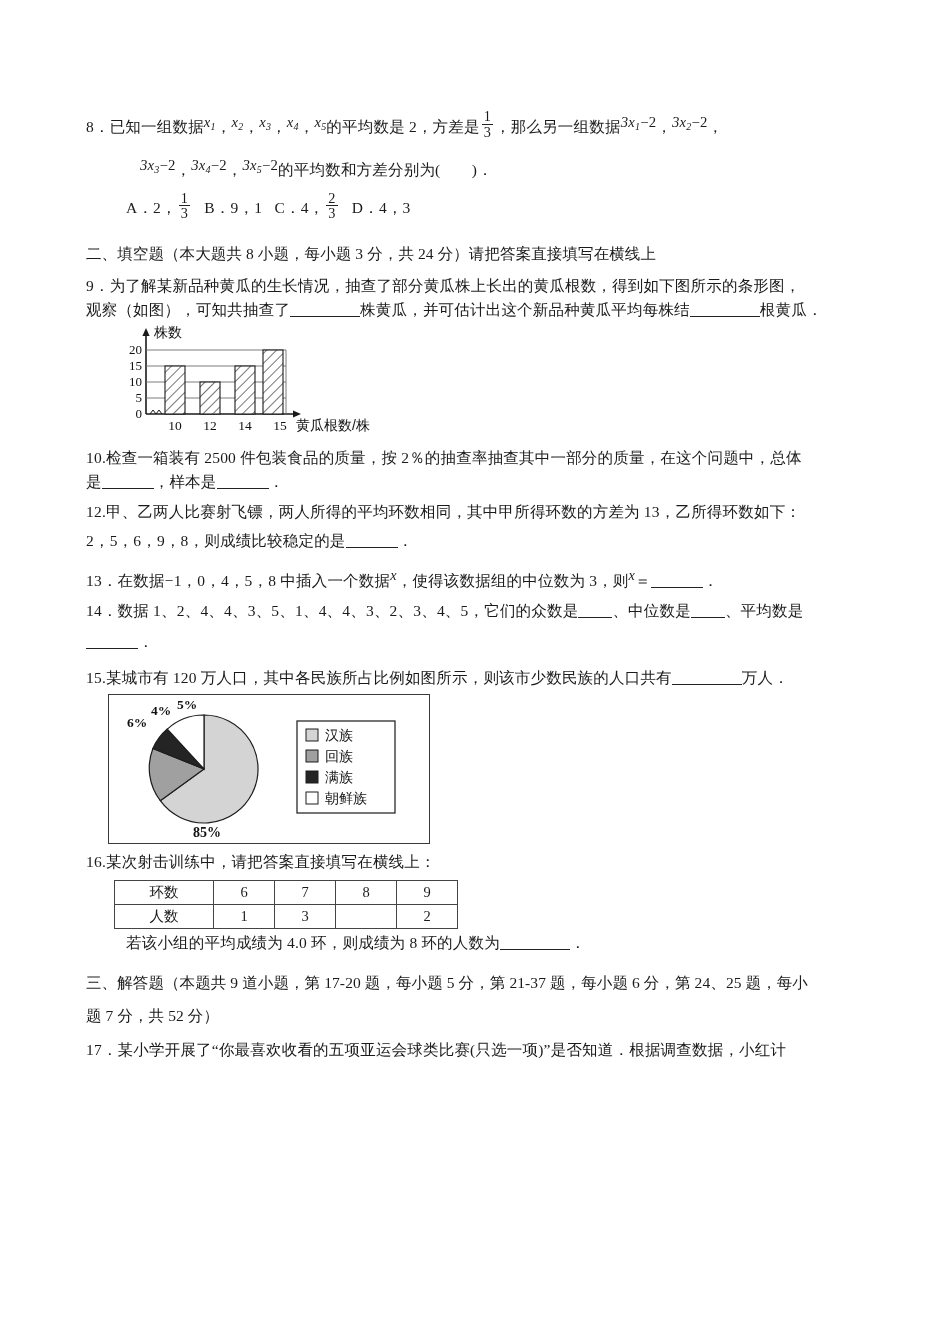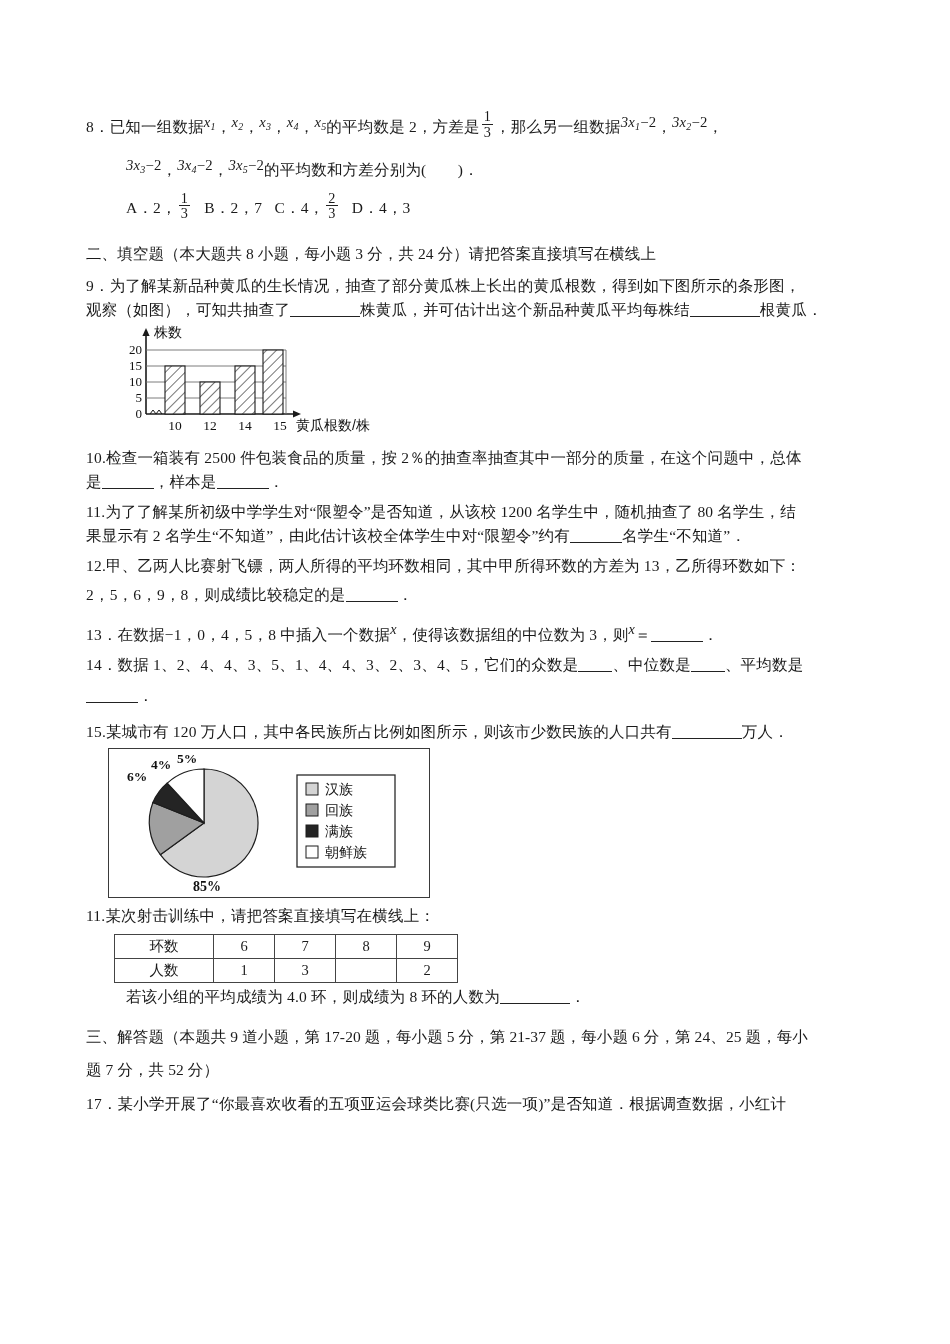--- a/index.html
+++ b/index.html
@@ -96,26 +96,26 @@
 </head>
 <body>
 
 <div class="page">
  <div class="content">
 
   <div class="q-block">
     <div class="qline tall-line">
       <span>8．</span><span>已知一组数据</span><span class="raise"><span class="mvar">x</span><span class="sub">1</span></span>，<span class="raise"><span class="mvar">x</span><span class="sub">2</span></span>，<span class="raise"><span class="mvar">x</span><span class="sub">3</span></span>，<span class="raise"><span class="mvar">x</span><span class="sub">4</span></span>，<span class="raise"><span class="mvar">x</span><span class="sub">5</span></span><span>的平均数是 2，方差是</span><span class="frac"><span class="num">1</span><span class="den">3</span></span><span>，那么另一组数据</span><span class="raise"><span class="mvar">3<i>x</i></span><span class="sub">1</span><span>−2</span></span>，<span class="raise"><span class="mvar">3<i>x</i></span><span class="sub">2</span><span>−2</span></span>，
     </div>
-    <div class="qline tall-line" style="margin-left:40px">
+    <div class="qline tall-line" style="margin-left:54px">
       <span class="raise"><span class="mvar">3<i>x</i></span><span class="sub">3</span><span>−2</span></span>，<span class="raise"><span class="mvar">3<i>x</i></span><span class="sub">4</span><span>−2</span></span>，<span class="raise"><span class="mvar">3<i>x</i></span><span class="sub">5</span><span>−2</span></span><span>的平均数和方差分别为(　　)．</span>
     </div>
     <div class="qline tall-line" style="margin-left:40px">
       <span><span>A．2，</span><span class="frac"><span class="num">1</span><span class="den">3</span></span></span>
-      &nbsp;&nbsp;<span>B．2，7</span>
+      &nbsp;&nbsp;<span>B．9，1</span>
       &nbsp;&nbsp;<span><span>C．4，</span><span class="frac"><span class="num">2</span><span class="den">3</span></span></span>
       &nbsp;&nbsp;<span>D．4，3</span>
     </div>
   </div>
 
   <div class="sec-head">二、填空题（本大题共 8 小题，每小题 3 分，共 24 分）请把答案直接填写在横线上</div>
 
   <div class="q-block">
     <div class="qline"><span>9．</span><span>为了解某新品种黄瓜的生长情况，抽查了部分黄瓜株上长出的黄瓜根数，得到如下图所示的条形图，</span></div>
     <div class="qline"><span>观察（如图），可知共抽查了</span><span class="blank-l"></span><span>株黄瓜，并可估计出这个新品种黄瓜平均每株结</span><span class="blank-l"></span><span>根黄瓜．</span></div>
@@ -163,24 +163,20 @@
         <text x="192" y="106" font-size="14" font-family="Liberation Sans, sans-serif" fill="#111">黄瓜根数/株</text>
       </svg>
     </div>
   </div>
 
   <div class="q-block">
     <div class="qline"><span>10.</span><span>检查一箱装有 2500 件包装食品的质量，按 2％的抽查率抽查其中一部分的质量，在这个问题中，总体</span></div>
     <div class="qline"><span>是</span><span class="blank-m"></span><span>，样本是</span><span class="blank-m"></span><span>．</span></div>
   </div>
 
-  <div class="q-block">
-    <div class="qline"><span>11.</span><span>为了了解某所初级中学学生对“限塑令”是否知道，从该校 1200 名学生中，随机抽查了 80 名学生，结</span></div>
-    <div class="qline"><span>果显示有 2 名学生“不知道”，由此估计该校全体学生中对“限塑令”约有</span><span class="blank-m"></span><span>名学生“不知道”．</span></div>
-  </div>
 
   <div class="q-block">
     <div class="qline"><span>12.</span><span>甲、乙两人比赛射飞镖，两人所得的平均环数相同，其中甲所得环数的方差为 13，乙所得环数如下：</span></div>
     <div class="qline" style="line-height:2.2"><span>2，5，6，9，8，则成绩比较稳定的是</span><span class="blank-m"></span><span>．</span></div>
   </div>
 
   <div class="q-block">
     <div class="qline"><span>13．</span><span>在数据−1，0，4，5，8 中插入一个数据</span><span class="supvar">x</span><span>，使得该数据组的中位数为 3，则</span><span class="supvar">x</span><span>＝</span><span class="blank-m"></span><span>．</span></div>
   </div>
 
@@ -215,21 +211,21 @@
         <text x="216" y="66" font-size="14" font-family="Liberation Sans, sans-serif" fill="#111">回族</text>
         <rect x="197" y="76" width="12" height="12" fill="#242424" stroke="#1d1d1d" stroke-width="1"></rect>
         <text x="216" y="87" font-size="14" font-family="Liberation Sans, sans-serif" fill="#111">满族</text>
         <rect x="197" y="97" width="12" height="12" fill="#ffffff" stroke="#1d1d1d" stroke-width="1"></rect>
         <text x="216" y="108" font-size="14" font-family="Liberation Sans, sans-serif" fill="#111">朝鲜族</text>
       </svg>
     </div>
   </div>
 
   <div class="q-block">
-    <div class="qline"><span>11.</span><span>某次射击训练中，请把答案直接填写在横线上：</span></div>
+    <div class="qline"><span>16.</span><span>某次射击训练中，请把答案直接填写在横线上：</span></div>
 
     <table class="scores">
       <tbody>
             <tr>
         <td class="lbl">环数</td>
         <td class="val">6</td>
         <td class="val">7</td>
         <td class="val">8</td>
         <td class="val">9</td>
       </tr>

